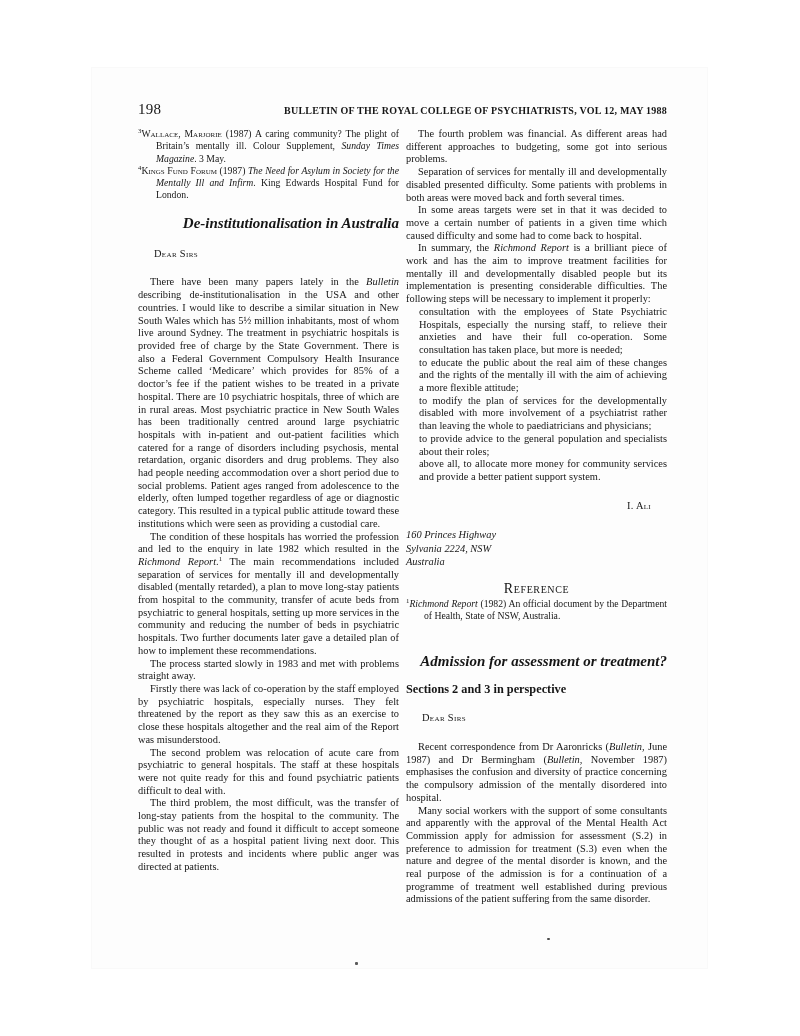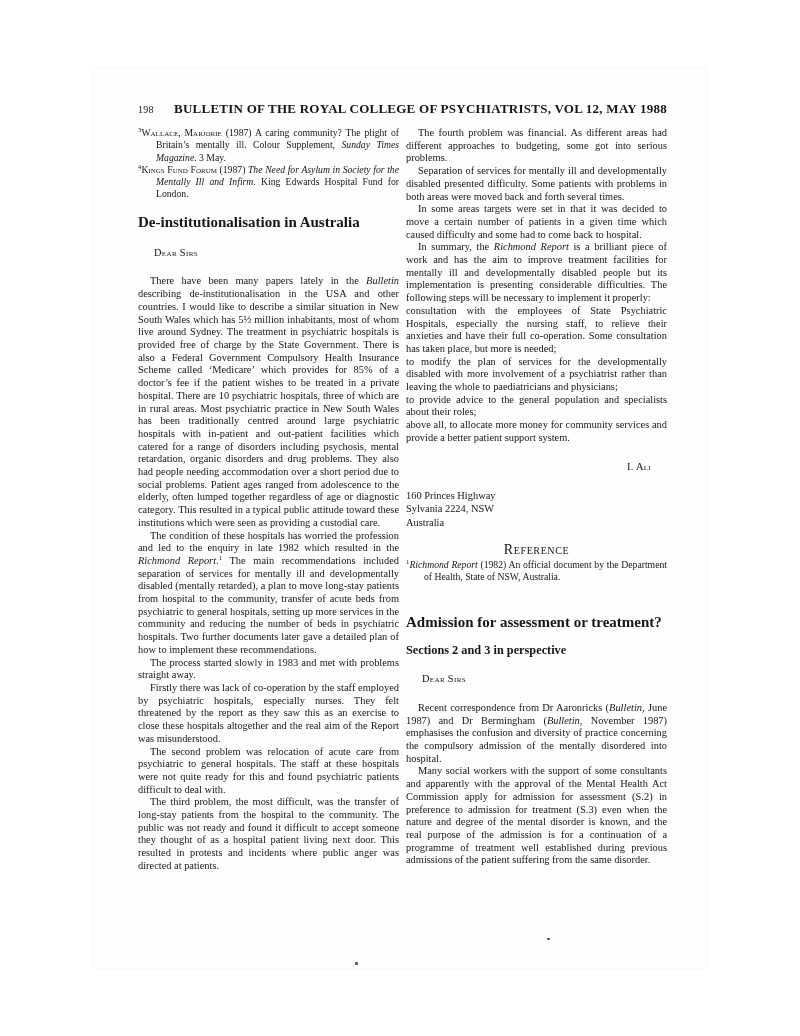--- a/index.html
+++ b/index.html
@@ -11,47 +11,47 @@
   }
   .page{
     position:absolute;left:92px;top:68px;width:615px;height:900px;
     background:#fdfdfd;box-shadow:0 0 0 1px rgba(0,0,0,0.025);
   }
   .content{padding:33px 40px 0 46px;}
   .header{
     display:flex;justify-content:space-between;align-items:baseline;
     margin-bottom:10px;
   }
-  .page-number{font-size:10px;letter-spacing:0.3px;}
-  .journal-title{font-size:13px;font-weight:700;letter-spacing:0.25px;}
+  .page-number{font-size:15px;letter-spacing:0.3px;}
+  .journal-title{font-size:10px;font-weight:700;letter-spacing:0.25px;}
   .columns{display:flex;gap:7px;}
   .col{width:261px;font-size:10.4px;line-height:12.7px;text-align:justify;}
   .footnote{
     font-size:9.7px;line-height:12.3px;margin:0;
     padding-left:18px;text-indent:-18px;
   }
   sup{font-size:6.8px;line-height:0;}
   .sc{font-variant:small-caps;}
   .letter-title{
-    font-size:15px;font-weight:700;text-align:left;
+    font-size:15px;font-weight:700;font-style:italic;text-align:right;
     margin:13px 0 7px;line-height:17px;
   }
   .letter-subtitle{
     font-size:12.3px;font-weight:700;text-align:left;
     margin:0 0 3px;line-height:14px;
   }
   .salutation{
     margin:16px;text-indent:0;font-variant:small-caps;letter-spacing:0.35px;
     text-align:left;
   }
   .body-p{margin:0;text-indent:12px;}
-  .steps{}
+  .steps{margin-left:13px;}
   .step{margin:0;text-indent:0;}
   .signature{margin:16px;text-align:right;font-variant:small-caps;letter-spacing:0.3px;}
-  .address{margin-top:2px;}
+  .address{font-style:italic;margin-top:2px;}
   .address p{margin:0;text-align:left;line-height:13.2px;}
   .ref-heading{
     text-align:center;font-variant:small-caps;letter-spacing:0.6px;
     font-size:14px;margin:15px 0 2px;
   }
   .letter2-title{margin-top:31px;margin-bottom:12px;}
   .speck{position:absolute;border-radius:1px;}
   .speck.s1{left:547px;top:938px;width:3px;height:2px;background:#4a4a4a;}
   .speck.s2{left:355px;top:962px;width:3px;height:3px;background:#5a5a5a;}
 </style>
@@ -86,20 +86,21 @@
       </div>
 
       <div class="col">
         <p class="body-p">The fourth problem was financial. As different areas had different approaches to budgeting, some got into serious problems.</p>
         <p class="body-p">Separation of services for mentally ill and developmentally disabled presented difficulty. Some patients with problems in both areas were moved back and forth several times.</p>
         <p class="body-p">In some areas targets were set in that it was decided to move a certain number of patients in a given time which caused difficulty and some had to come back to hospital.</p>
         <p class="body-p">In summary, the <i>Richmond Report</i> is a brilliant piece of work and has the aim to improve treatment facilities for mentally ill and developmentally disabled people but its implementation is presenting considerable difficulties. The following steps will be necessary to implement it properly:</p>
 
         <div class="steps">
           <p class="step">consultation with the employees of State Psychiatric Hospitals, especially the nursing staff, to relieve their anxieties and have their full co-operation. Some consultation has taken place, but more is needed;</p>
+          <p class="step">to educate the public about the real aim of these changes and the rights of the mentally ill with the aim of achieving a more flexible attitude;</p>
           <p class="step">to modify the plan of services for the developmentally disabled with more involvement of a psychiatrist rather than leaving the whole to paediatricians and physicians;</p>
           <p class="step">to provide advice to the general population and specialists about their roles;</p>
           <p class="step">above all, to allocate more money for community services and provide a better patient support system.</p>
         </div>
 
         <p class="signature">I. Ali</p>
 
         <div class="address">
           <p>160 Princes Highway</p>
           <p>Sylvania 2224, NSW</p>

